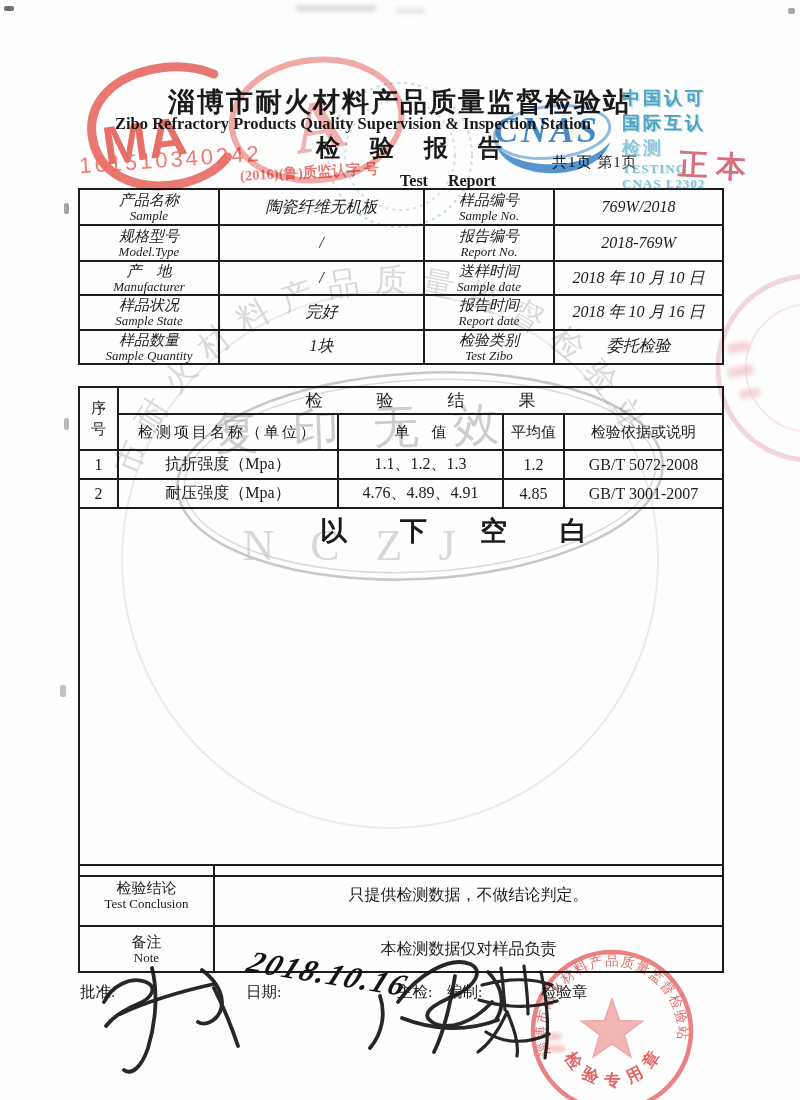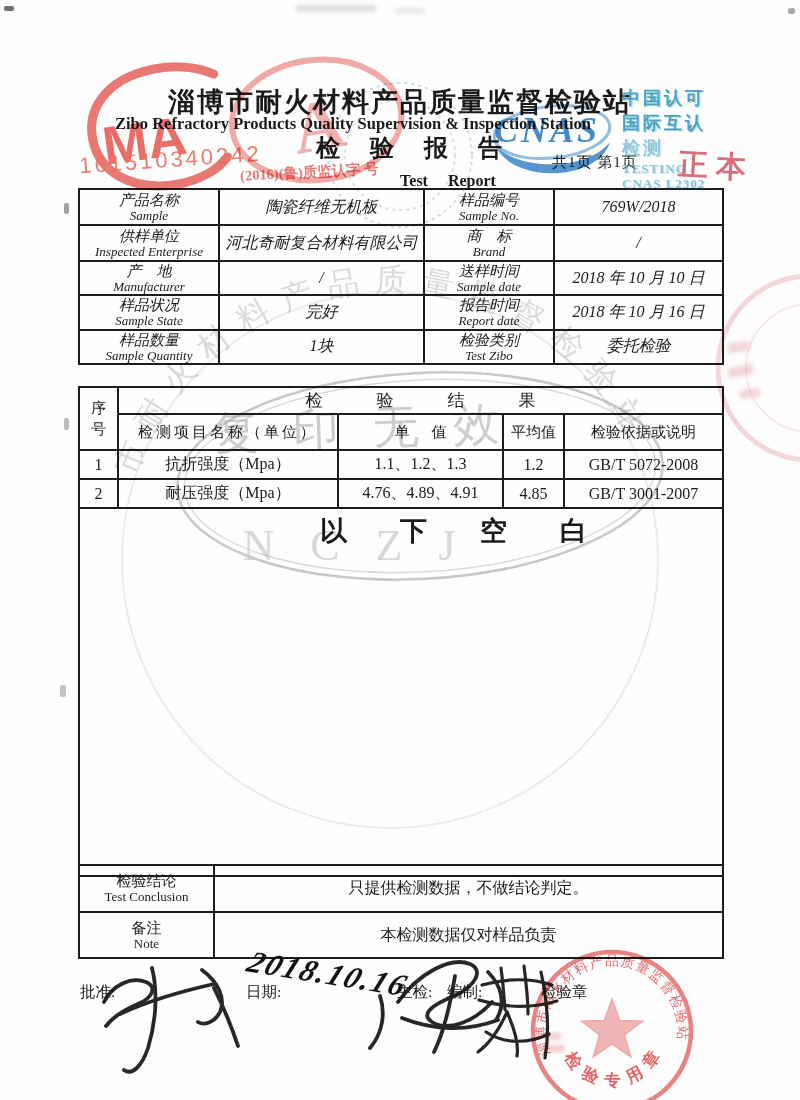--- a/index.html
+++ b/index.html
@@ -88,29 +88,29 @@
           </td>
       <td class="val">陶瓷纤维无机板</td>
       <td>
             <div class="cn">样品编号</div>
           <div class="en">Sample No.</div>
           </td>
       <td class="val">769W/2018</td>
     </tr>
     <tr style="height:36px">
       <td>
-            <div class="cn">供样单位</div>
-          <div class="en">Inspected Enterprise</div>
-          </td>
-      <td class="val">河北奇耐复合材料有限公司</td>
-      <td>
-            <div class="cn">商　标</div>
-          <div class="en">Brand</div>
+            <div class="cn">规格型号</div>
+          <div class="en">Model.Type</div>
           </td>
       <td class="val">/</td>
+      <td>
+            <div class="cn">报告编号</div>
+          <div class="en">Report No.</div>
+          </td>
+      <td class="val">2018-769W</td>
     </tr>
     <tr style="height:31px">
       <td>
             <div class="cn">产　地</div>
           <div class="en">Manufacturer</div>
           </td>
       <td class="val">/</td>
       <td>
             <div class="cn">送样时间</div>
           <div class="en">Sample date</div>
@@ -187,21 +187,21 @@
     </tr>
   </tbody>
     </table>
 
   <table class="t t3">
     <colgroup>
         <col style="width:135px">
         <col style="width:509px">
       </colgroup>
     <tbody>
-        <tr style="height:47px">
+        <tr style="height:61px">
       <td>
             <div class="cn">检验结论</div>
           <div class="en">Test Conclusion</div>
           </td>
       <td class="val">只提供检测数据，不做结论判定。</td>
     </tr>
     <tr style="height:46px">
       <td>
             <div class="cn">备注</div>
           <div class="en">Note</div>

